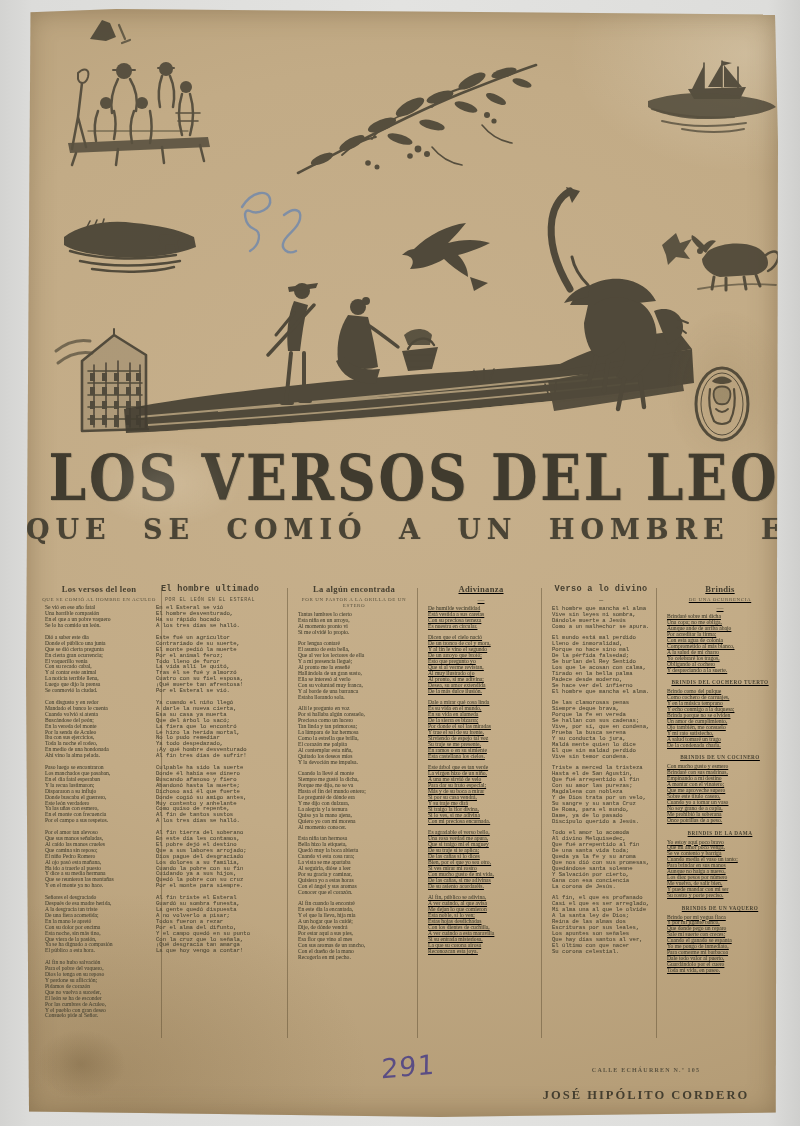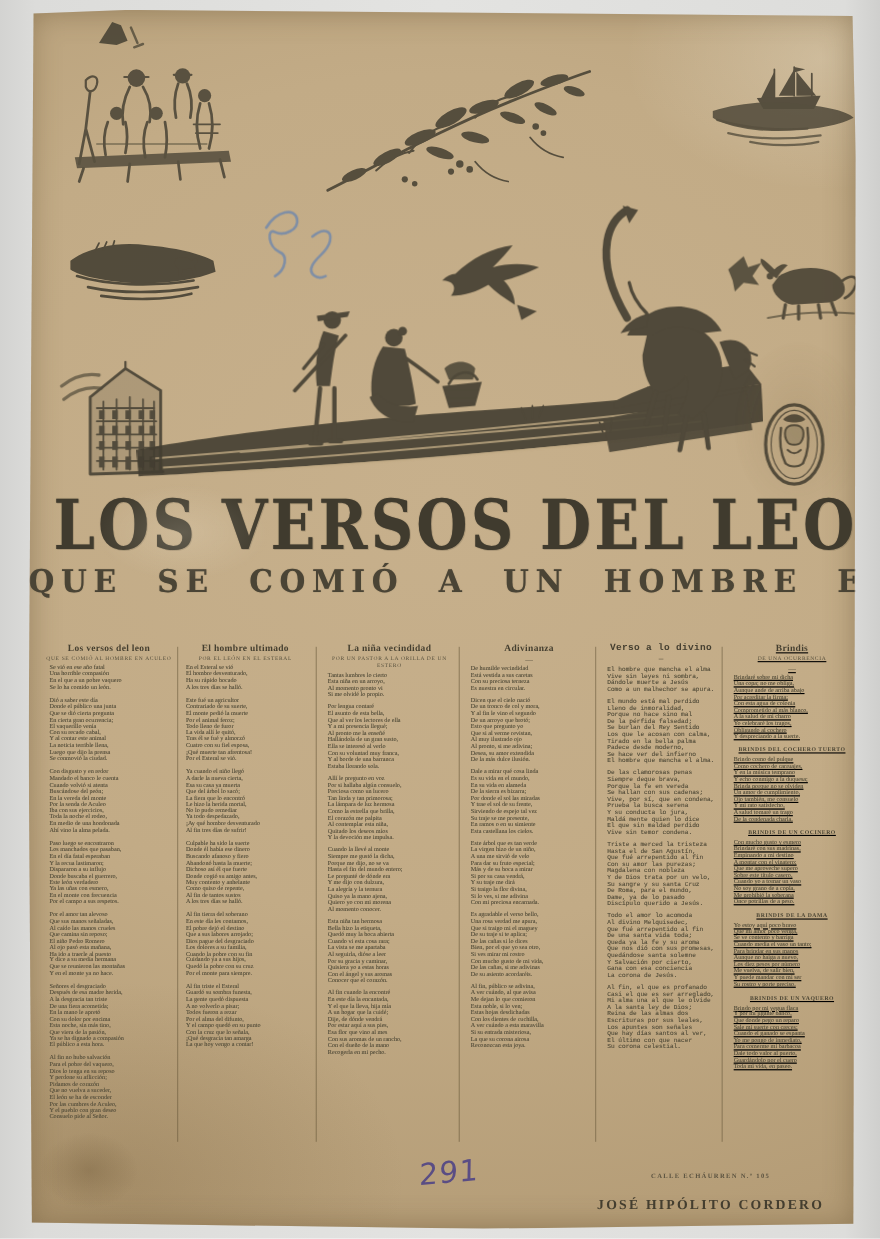--- a/index.html
+++ b/index.html
@@ -328,21 +328,21 @@
 Para el pobre del vaquero,
 Dios lo tenga en su reposo
 Y perdone su aflicción;
 Pidamos de corazón
 Que no vuelva a suceder,
 El león se ha de esconder
 Por las cumbres de Aculeo,
 Y el pueblo con gran deseo
 Consuelo pide al Señor.</div>
       </div>
-      <div class="col" style="left: 128px; width: 118px;">
+      <div class="col" style="left: 115px; width: 118px; font-family: Liberation Mono, monospace;">
         <div class="col-h">El hombre ultimado</div>
         <div class="col-sub">POR EL LEÓN EN EL ESTERAL</div>
         <div class="stanza">En el Esteral se vió
 El hombre desventurado,
 Ha su rápido bocado
 A los tres días se halló.</div>
         <div class="stanza">Este fué un agricultor
 Contrariado de su suerte,
 El monte pedió la muerte
 Por el animal feroz;
@@ -387,21 +387,21 @@
 La gente quedó dispuesta
 A no volverlo a pisar;
 Todos fueron a rezar
 Por el alma del difunto,
 Y el campo quedó en su punto
 Con la cruz que lo señala,
 ¡Qué desgracia tan amarga
 La que hoy vengo a contar!</div>
       </div>
       <div class="col" style="left: 257px; width: 122px;">
-        <div class="col-h">La niña vecindidad</div>
+        <div class="col-h">La algún encontrada</div>
         <div class="col-sub">POR UN PASTOR A LA ORILLA DE UN ESTERO</div>
         <div class="stanza">Tantas lumbres lo cierto
 Esta niña en un arroyo,
 Al momento pronto vi
 Si me olvidé lo propio.</div>
         <div class="stanza">Por lengua contaré
 El asunto de esta bella,
 Que al ver los lectores de ella
 Y a mi presencia llegué;
 Al pronto me la enseñé
@@ -444,21 +444,21 @@
 En este día la encantada,
 Y el que la lleva, hija mía
 A un hogar que la cuidé;
 Dije, de dónde vendrá
 Por estar aquí a sus pies,
 Esa flor que vino al mes
 Con sus aromas de un rancho,
 Con el dueño de la mano
 Recogerla en mi pecho.</div>
       </div>
-      <div class="col" style="left: 387px; width: 116px;">
+      <div class="col" style="left: 387px; width: 116px; text-decoration: underline;">
         <div class="col-h">Adivinanza</div>
         <div class="col-dash">—</div>
         <div class="stanza">De humilde vecindidad
 Está vestida a sus caretas
 Con su preciosa terneza
 Es nuestra en circular.</div>
         <div class="stanza">Dicen que el cielo nació
 De un tronco de col y mora,
 Y al fin le vino el segundo
 De un arroyo que brotó;

